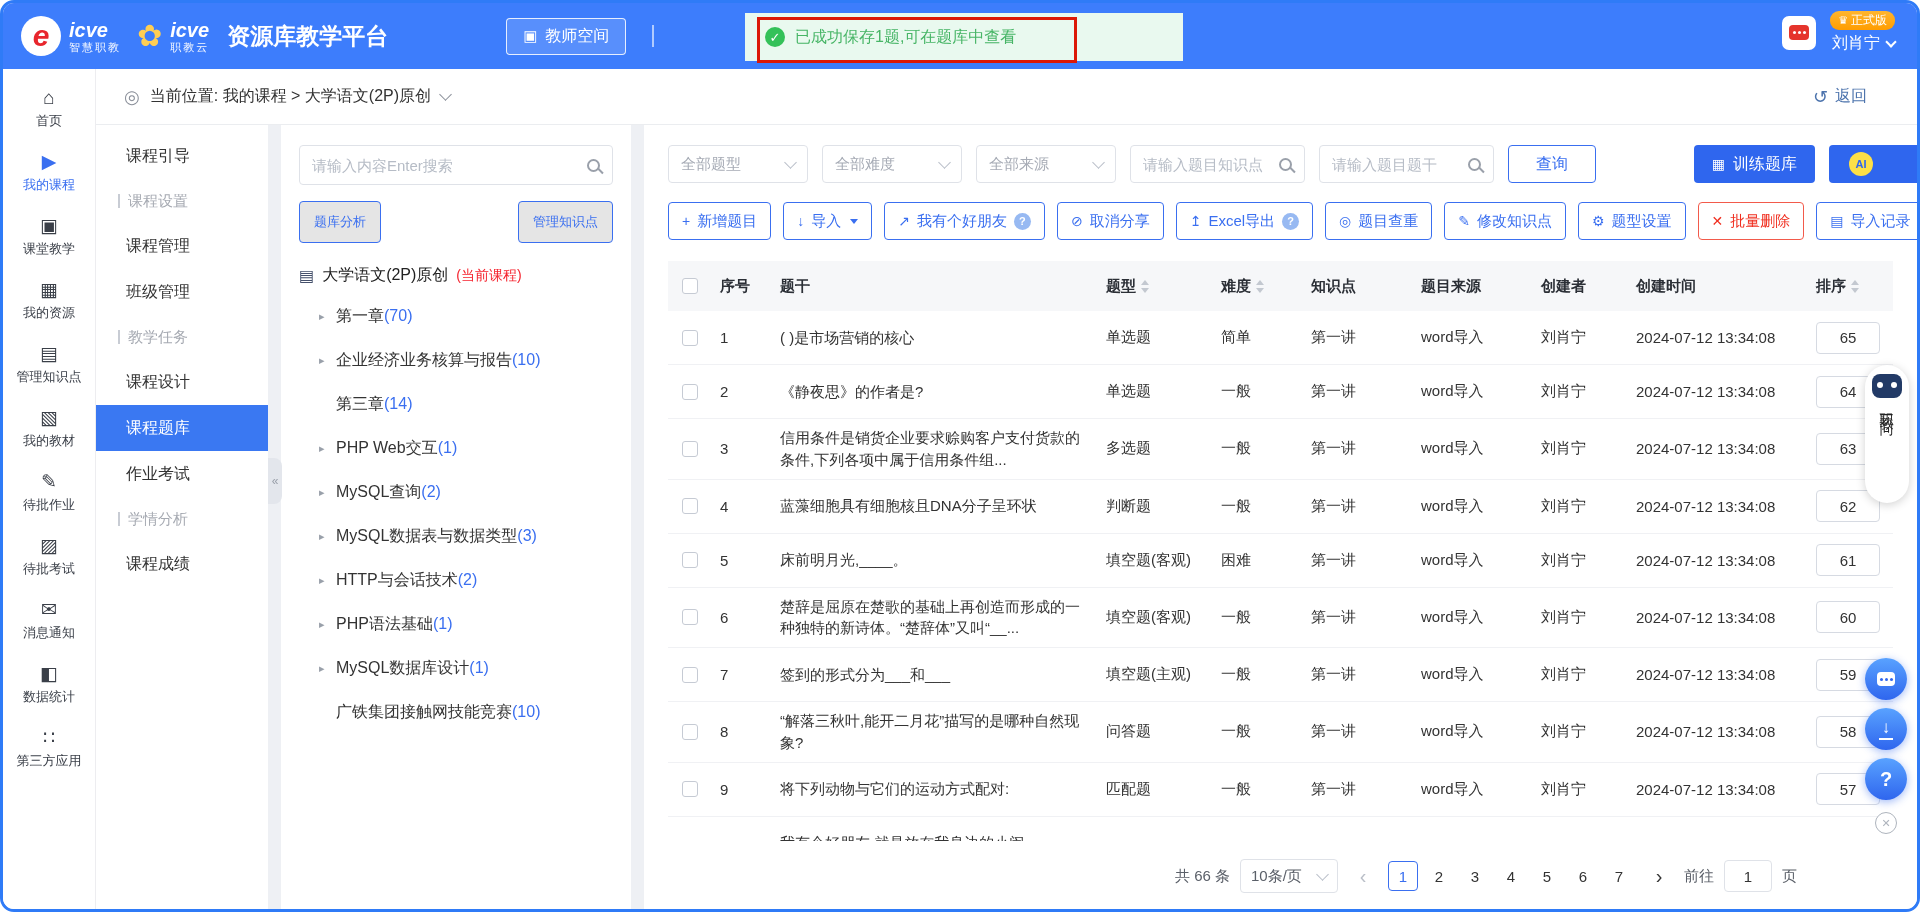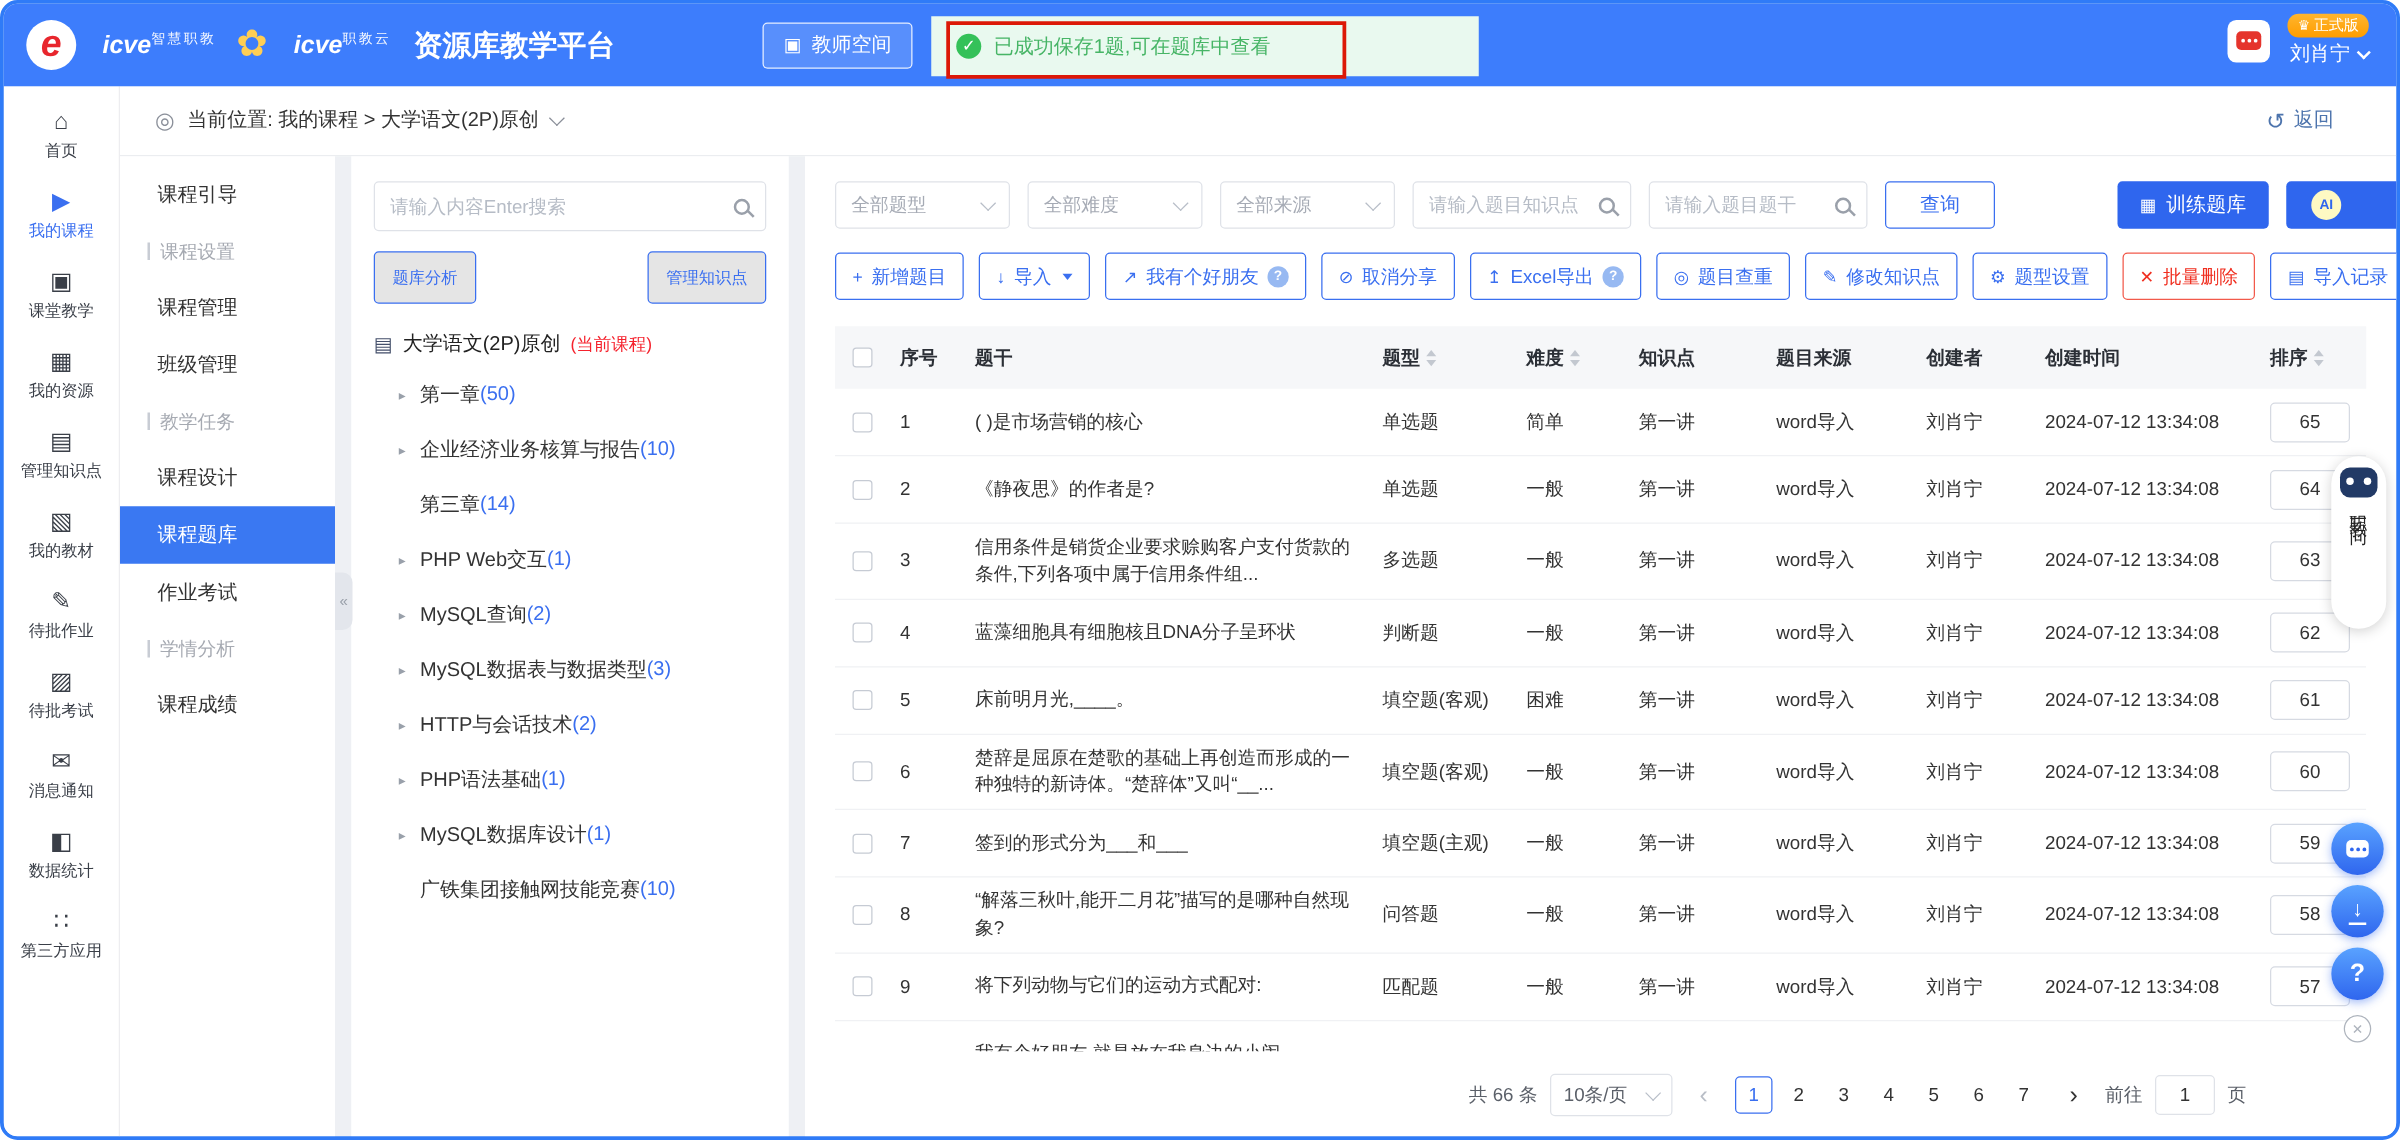--- a/index.html
+++ b/index.html
@@ -1,21 +1,21 @@
 <!DOCTYPE html>
 <html><head>
 <meta charset="utf-8">
 <style>
 *{margin:0;padding:0;box-sizing:border-box}
 body{width:1920px;height:912px;font-family:"Liberation Sans","DejaVu Sans",sans-serif;background:#fff;overflow:hidden}
 .frame{position:relative;width:1920px;height:912px;border:3px solid #2f7bf7;border-radius:14px;overflow:hidden;background:#eef0f4}
 
 .hdr{position:absolute;left:0;top:0;right:0;height:66px;background:#3d7dfc;display:flex;align-items:center;padding:0 18px;color:#fff;z-index:6}
 .logo-swirl{width:40px;height:40px;border-radius:50%;background:#fff;color:#e8262d;font-weight:bold;font-style:italic;font-size:30px;display:flex;align-items:center;justify-content:center;flex:none}
-.logo-col{display:flex;flex-direction:row;line-height:1.1;margin-left:21px}
+.logo-col{display:flex;flex-direction:column;line-height:1.1;margin-left:8px}
 .lt-main{font-size:20px;font-weight:bold;font-style:italic}
 .lt-sub{font-size:11px;letter-spacing:2px;opacity:.95}
 .logo-flower{font-size:30px;color:#ffce54;margin-left:16px;line-height:1}
 .app-title{margin-left:18px;font-size:23px;font-weight:bold;white-space:nowrap}
 .teacher-btn{margin-left:118px;display:flex;align-items:center;gap:8px;background:rgba(255,255,255,.14);border:1px solid rgba(255,255,255,.85);color:#fff;font-size:16px;padding:7px 16px;border-radius:4px;cursor:pointer;flex:none}
 .tsb-ic{font-size:15px}
 .hdr-divider{width:2px;height:22px;background:rgba(255,255,255,.6);margin-left:26px}
 .toast{position:absolute;left:742px;top:10px;width:438px;height:48px;background:#e9f9ef;display:flex;align-items:center;gap:10px;padding:0 20px;z-index:10}
 .chk{width:20px;height:20px;border-radius:50%;background:#34c159;color:#fff;font-size:13px;display:flex;align-items:center;justify-content:center;flex:none}
 .toast-text{font-size:16px;color:#47b566;white-space:nowrap}
@@ -73,21 +73,21 @@
 .main-card{position:absolute;left:641px;top:122px;right:0;bottom:0;background:#fff;padding:20px 24px;z-index:1}
 .filter-row{display:flex;align-items:center;gap:14px;height:38px}
 .sel{width:140px;height:38px;border:1px solid #dfe2e8;border-radius:4px;display:flex;align-items:center;justify-content:space-between;padding:0 12px;font-size:15px;color:#a6abb5;background:#fff;cursor:pointer;flex:none}
 .dcaret{width:9px;height:9px;border-right:1.5px solid #b8bec8;border-bottom:1.5px solid #b8bec8;transform:rotate(45deg);margin-top:-4px;flex:none}
 .inp{width:175px;height:38px;border:1px solid #dfe2e8;border-radius:4px;display:flex;align-items:center;gap:8px;padding:0 12px;background:#fff;flex:none}
 .inp input{flex:1;min-width:0;border:0;outline:0;font-size:15px;color:#333}
 .query-btn{width:88px;height:38px;border:1px solid #3a6ff0;color:#3a6ff0;background:#fff;border-radius:4px;font-size:16px;cursor:pointer;flex:none}
 .train-btn{margin-left:auto;height:38px;background:#2f66ee;color:#fff;border:0;border-radius:4px;font-size:16px;display:flex;align-items:center;gap:8px;padding:0 18px;cursor:pointer;flex:none}
 .tr-ic{font-size:14px}
 .ai-btn{height:38px;background:#2f66ee;color:#fff;border:0;border-radius:4px;display:flex;align-items:center;gap:8px;padding:0 20px;margin-right:-56px;cursor:pointer;flex:none;width:120px}
-.ai-circle{width:24px;height:24px;border-radius:50%;background:#fef9c3;color:#2f66ee;font-size:11px;font-weight:bold;display:flex;align-items:center;justify-content:center;flex:none}
+.ai-circle{width:24px;height:24px;border-radius:50%;background:#fde047;color:#2f66ee;font-size:11px;font-weight:bold;display:flex;align-items:center;justify-content:center;flex:none}
 .toolbar{display:flex;align-items:center;gap:12px;margin-top:18px;height:40px;white-space:nowrap}
 .tb{display:inline-flex;align-items:center;gap:7px;border:1px solid #3a6ff0;color:#3a6ff0;background:#fff;border-radius:4px;font-size:15px;padding:0 13px;height:38px;cursor:pointer;flex:none}
 .tb.danger{border-color:#f25a4b;color:#f02e1f}
 .tbi{font-size:14px;line-height:1}
 .tb .help{width:17px;height:17px;border-radius:50%;background:#97b9f2;color:#fff;font-size:11px;font-weight:bold;display:flex;align-items:center;justify-content:center;cursor:pointer}
 .tb .dn{width:0;height:0;border-left:4px solid transparent;border-right:4px solid transparent;border-top:5px solid currentColor;margin-left:2px}
 
 .tbl{margin-top:20px}
 .thead,.trow{display:grid;grid-template-columns:44px 60px 1fr 115px 90px 110px 120px 95px 180px 85px;align-items:center}
 .thead{height:50px;background:#f6f7f9;font-size:15px;color:#2b2f36;font-weight:bold}
@@ -253,21 +253,21 @@
     </div>
     <div class="tree-root">
       <span class="book-ic">▤</span>
       <span class="root-lb">大学语文(2P)原创</span>
       <span class="cur-tag">(当前课程)</span>
     </div>
     <div class="tree-nodes" id="tree-nodes">
         <div class="t-node">
           <span class="t-arrow">▸</span>
           <span>第一章</span>
-          <span class="t-count">(50)</span>
+          <span class="t-count">(70)</span>
         </div>
         <div class="t-node">
           <span class="t-arrow">▸</span>
           <span>企业经济业务核算与报告</span>
           <span class="t-count">(10)</span>
         </div>
         <div class="t-node">
           <span class="t-arrow"></span>
           <span>第三章</span>
           <span class="t-count">(14)</span>

